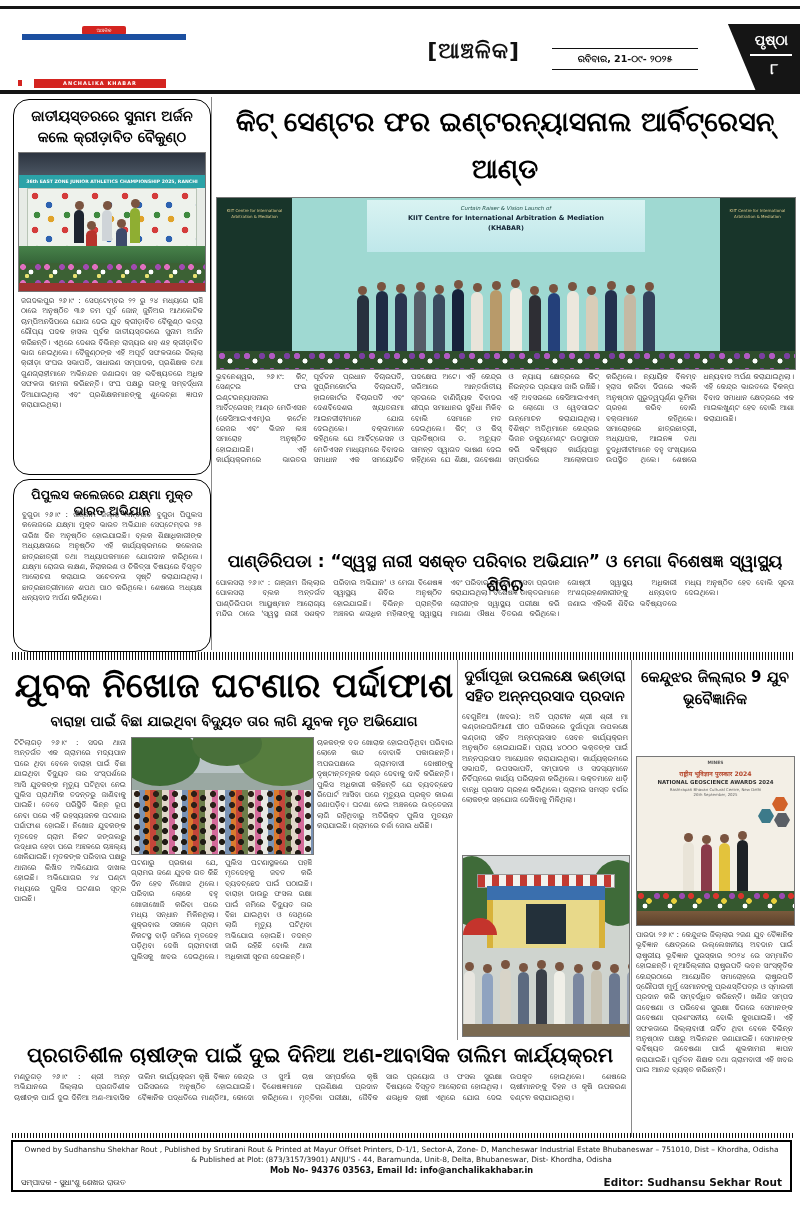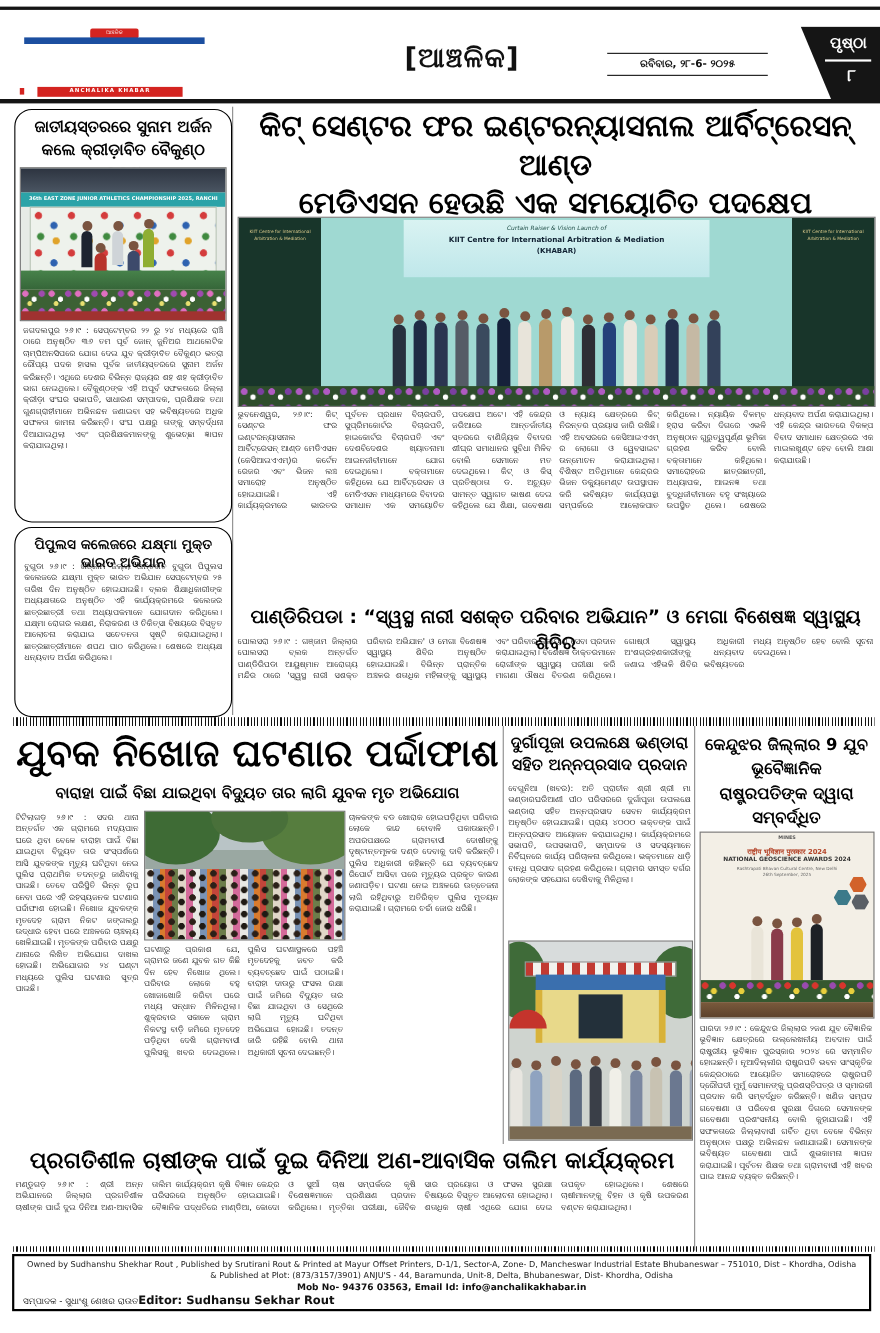--- a/index.html
+++ b/index.html
@@ -12,21 +12,21 @@
   
   .logo{top:26px;left:16px;width:176px;height:62px;}
   .logo-badge{position:absolute;top:0;left:66px;width:44px;height:9px;background:#d42420;color:#fff;
               font-size:5px;text-align:center;line-height:9px;border-radius:2px;overflow:hidden;}
   .logo-bluebar{position:absolute;top:8px;left:6px;right:6px;height:6px;background:#1c4fa0;}
   .logo-main{position:absolute;top:10px;left:0;width:100%;text-align:center;font-size:33px;font-weight:bold;
              color:#e0241c;text-shadow:1px 1px 0 #fff,-1px -1px 0 #fff;letter-spacing:2px;line-height:38px;}
   .logo-redbar{position:absolute;bottom:0;left:18px;width:132px;height:9px;background:#d42420;color:#fff;
                font-size:5px;font-weight:bold;text-align:center;line-height:9px;letter-spacing:1px;}
   .logo-dot{position:absolute;bottom:2px;left:2px;width:4px;height:6px;background:#d42420;}
-  .edition{top:38px;left:320px;width:200px;text-align:center;font-size:25px;font-weight:bold;letter-spacing:1px;}
+  .edition{top:38px;left:320px;width:200px;text-align:right;font-size:22px;font-weight:bold;letter-spacing:1px;}
   .datebox{top:48px;left:552px;width:146px;border-top:1.5px solid #111;border-bottom:1.5px solid #111;
            padding:4px 0;text-align:center;font-size:9.5px;font-weight:bold;}
   .corner{top:24px;left:694px;width:106px;height:66px;background:#151515;
           clip-path:polygon(32% 0,100% 0,100% 100%,58% 100%);color:#fff;text-align:right;}
   .corner .pl{position:absolute;top:8px;right:12px;font-size:14px;font-weight:bold;}
   .corner .ln{position:absolute;top:30px;right:8px;width:42px;height:2px;background:#fff;}
   .corner .pn{position:absolute;top:36px;right:22px;font-size:15px;font-weight:bold;}
 
   .vrule{width:1px;background:#8a8a8a;}
   .hatch{height:8px;background:repeating-linear-gradient(90deg,#111 0 1px,transparent 1px 3px);}
@@ -117,39 +117,39 @@
        radial-gradient(circle at 12px 10px,#e8cf3c 2.5px,transparent 3.1px),
        radial-gradient(circle at 20px 5px,#9a4ab0 2.7px,transparent 3.3px),
        radial-gradient(circle at 8px 15px,#ffffff 2.1px,transparent 2.7px);
      background-size:25px 19px;}
   .aw-stage{position:absolute;bottom:0;left:0;right:0;height:14px;background:linear-gradient(#7a5a3c,#5c422c);}
 
   
   .footer{border:2px solid #000;padding:3px 8px 2px 8px;}
   .footer .l1{font-size:7.4px;text-align:center;line-height:9.5px;color:#222;}
   .footer .l2{font-size:8.2px;text-align:center;font-weight:bold;margin-top:1px;}
-  .footer .row{display:flex;justify-content:flex-start;align-items:flex-end;margin-top:1px;}
+  .footer .row{display:flex;justify-content:space-between;align-items:flex-end;margin-top:1px;}
   .footer .ed-od{font-size:8px;}
   .footer .ed-en{font-size:10.5px;font-weight:bold;}
 </style>
 </head>
 <body>
 
 <div class="page">
 
   <div class="abs topline"></div>
 
   <div class="abs logo">
     <div class="logo-badge">ଆଞ୍ଚଳିକ</div>
     <div class="logo-bluebar"></div>
     <div class="logo-redbar">ANCHALIKA KHABAR</div>
     <div class="logo-dot"></div>
   </div>
   <div class="abs edition">[ଆଞ୍ଚଳିକ]</div>
-  <div class="abs datebox">ରବିବାର, ୨୮-6- ୨୦୨୫</div>
+  <div class="abs datebox">ରବିବାର, 21-୦୯- ୨୦୨୫</div>
   <div class="abs corner">
     <span class="pl">ପୃଷ୍ଠା</span>
     <span class="ln"></span>
     <span class="pn">୮</span>
   </div>
   <div class="abs thickrule"></div>
 
   <div class="abs vrule" style="left:211px;top:97px;height:553px;"></div>
 
   <div class="abs box" style="left:13px;top:99px;width:196px;height:374px;">
@@ -168,21 +168,21 @@
       <div class="sp-carpet"></div>
     </div>
     <div class="body abs" style="left:7px;top:196px;width:182px;height:172px;">ଜଗଦଲପୁର ୨୬।୯ : ସେପ୍ଟେମ୍ବର ୨୨ ରୁ ୨୪ ମଧ୍ୟରେ ରାଞ୍ଚି ଠାରେ ଅନୁଷ୍ଠିତ ୩୬ ତମ ପୂର୍ବ ଜୋନ୍ ଜୁନିଅର ଆଥଲେଟିକ ଚାମ୍ପିଅନସିପରେ ଯୋଗ ଦେଇ ଯୁବ କ୍ରୀଡ଼ାବିତ ବୈକୁଣ୍ଠ ଭତ୍ରା ରୌପ୍ୟ ପଦକ ହାସଲ ପୂର୍ବକ ଜାତୀୟସ୍ତରରେ ସୁନାମ ଅର୍ଜନ କରିଛନ୍ତି। ଏଥିରେ ଦେଶର ବିଭିନ୍ନ ରାଜ୍ୟର ଶହ ଶହ କ୍ରୀଡ଼ାବିତ ଭାଗ ନେଇଥିଲେ। ବୈକୁଣ୍ଠଙ୍କ ଏହି ଅପୂର୍ବ ସଫଳତାରେ ଜିଲ୍ଲା କ୍ରୀଡ଼ା ସଂଘର ସଭାପତି, ସାଧାରଣ ସମ୍ପାଦକ, ପ୍ରଶିକ୍ଷକ ତଥା ଗୁଣଗ୍ରାହୀମାନେ ଅଭିନନ୍ଦନ ଜଣାଇବା ସହ ଭବିଷ୍ୟତରେ ଅଧିକ ସଫଳତା କାମନା କରିଛନ୍ତି। ସଂଘ ପକ୍ଷରୁ ତାଙ୍କୁ ସମ୍ବର୍ଦ୍ଧନା ଦିଆଯାଇଥିଲା ଏବଂ ପ୍ରଶିକ୍ଷକମାନଙ୍କୁ ଶୁଭେଚ୍ଛା ଜ୍ଞାପନ କରାଯାଇଥିଲା।</div>
   </div>
 
   <div class="abs box" style="left:13px;top:479px;width:196px;height:171px;">
     <div class="hl" style="font-size:12.5px;line-height:16px;text-align:center;padding:7px 6px 3px 6px;">ପିପୁଲସ କଲେଜରେ ଯକ୍ଷ୍ମା ମୁକ୍ତ ଭାରତ ଅଭିଯାନ</div>
     <div class="body abs" style="left:8px;top:30px;width:180px;height:134px;">ବୁଗୁଡା ୨୬।୯ : ଗଞ୍ଜାମ ଜିଲ୍ଲା ଅନ୍ତର୍ଗତ ବୁଗୁଡା ପିପୁଲସ କଲେଜରେ ଯକ୍ଷ୍ମା ମୁକ୍ତ ଭାରତ ଅଭିଯାନ ସେପ୍ଟେମ୍ବର ୨୫ ତାରିଖ ଦିନ ଅନୁଷ୍ଠିତ ହୋଇଯାଇଛି। ବ୍ଲକ ଶିକ୍ଷାଧିକାରୀଙ୍କ ଅଧ୍ୟକ୍ଷତାରେ ଅନୁଷ୍ଠିତ ଏହି କାର୍ଯ୍ୟକ୍ରମରେ କଲେଜର ଛାତ୍ରଛାତ୍ରୀ ତଥା ଅଧ୍ୟାପକମାନେ ଯୋଗଦାନ କରିଥିଲେ। ଯକ୍ଷ୍ମା ରୋଗର ଲକ୍ଷଣ, ନିରାକରଣ ଓ ଚିକିତ୍ସା ବିଷୟରେ ବିସ୍ତୃତ ଆଲୋଚନା କରାଯାଇ ସଚେତନତା ସୃଷ୍ଟି କରାଯାଇଥିଲା। ଛାତ୍ରଛାତ୍ରୀମାନେ ଶପଥ ପାଠ କରିଥିଲେ। ଶେଷରେ ଅଧ୍ୟକ୍ଷ ଧନ୍ୟବାଦ ଅର୍ପଣ କରିଥିଲେ।</div>
   </div>
 
-  <div class="abs hl" style="left:216px;top:98px;width:578px;font-size:27px;line-height:35px;text-align:center;letter-spacing:0;">
+  <div class="abs hl" style="left:216px;top:98px;width:578px;font-size:27px;line-height:47px;text-align:center;letter-spacing:0;">
     <div>କିଟ୍ ସେଣ୍ଟର ଫର ଇଣ୍ଟରନ୍ୟାସନାଲ ଆର୍ବିଟ୍ରେସନ୍ ଆଣ୍ଡ</div>
     <div>ମେଡିଏସନ ହେଉଛି ଏକ ସମୟୋଚିତ ପଦକ୍ଷେପ</div>
   </div>
 
   <div class="abs ph kc" style="left:216px;top:197px;width:578px;height:171px;">
     <div class="kc-side" style="left:1%;">KIIT Centre for International Arbitration &amp; Mediation</div>
     <div class="kc-side" style="right:1%;">KIIT Centre for International Arbitration &amp; Mediation</div>
     <div class="kc-screen">
       <div class="kc-t1">Curtain Raiser &amp; Vision Launch of</div>
       <div class="kc-t2">KIIT Centre for International Arbitration &amp; Mediation</div>
@@ -258,21 +258,20 @@
       <i class="p" style="height:60px;width:13px;--c:#6b7890;"></i>
       <i class="p" style="height:62px;width:13px;--c:#9aa4b4;"></i>
     </div>
     <div class="pd-ground"></div>
   </div>
 
   <div class="abs vrule" style="left:631px;top:660px;height:477px;"></div>
 
   <div class="abs hl" style="left:636px;top:666px;width:158px;font-size:15px;line-height:22px;text-align:center;">
     <div>କେନ୍ଦୁଝର ଜିଲ୍ଲାର 9 ଯୁବ ଭୂବୈଜ୍ଞାନିକ</div>
-    <div>ରାଷ୍ଟ୍ରପତିଙ୍କ ଦ୍ୱାରା ସମ୍ବର୍ଦ୍ଧିତ</div>
   </div>
   <div class="abs ph aw" style="left:636px;top:756px;width:157px;height:168px;">
     <div class="aw-logos">MINES</div>
     <div class="aw-h1">राष्ट्रीय भूविज्ञान पुरस्कार 2024</div>
     <div class="aw-h2">NATIONAL GEOSCIENCE AWARDS 2024</div>
     <div class="aw-h3">Rashtrapati Bhavan Cultural Centre, New Delhi</div>
     <div class="aw-h4">26th September, 2025</div>
     <div class="aw-hex" style="right:6px;top:40px;background:#d2622a;"></div>
     <div class="aw-hex" style="right:20px;top:52px;background:#3c7a8a;"></div>
     <div class="aw-hex" style="right:4px;top:56px;background:#5a5f66;"></div>

